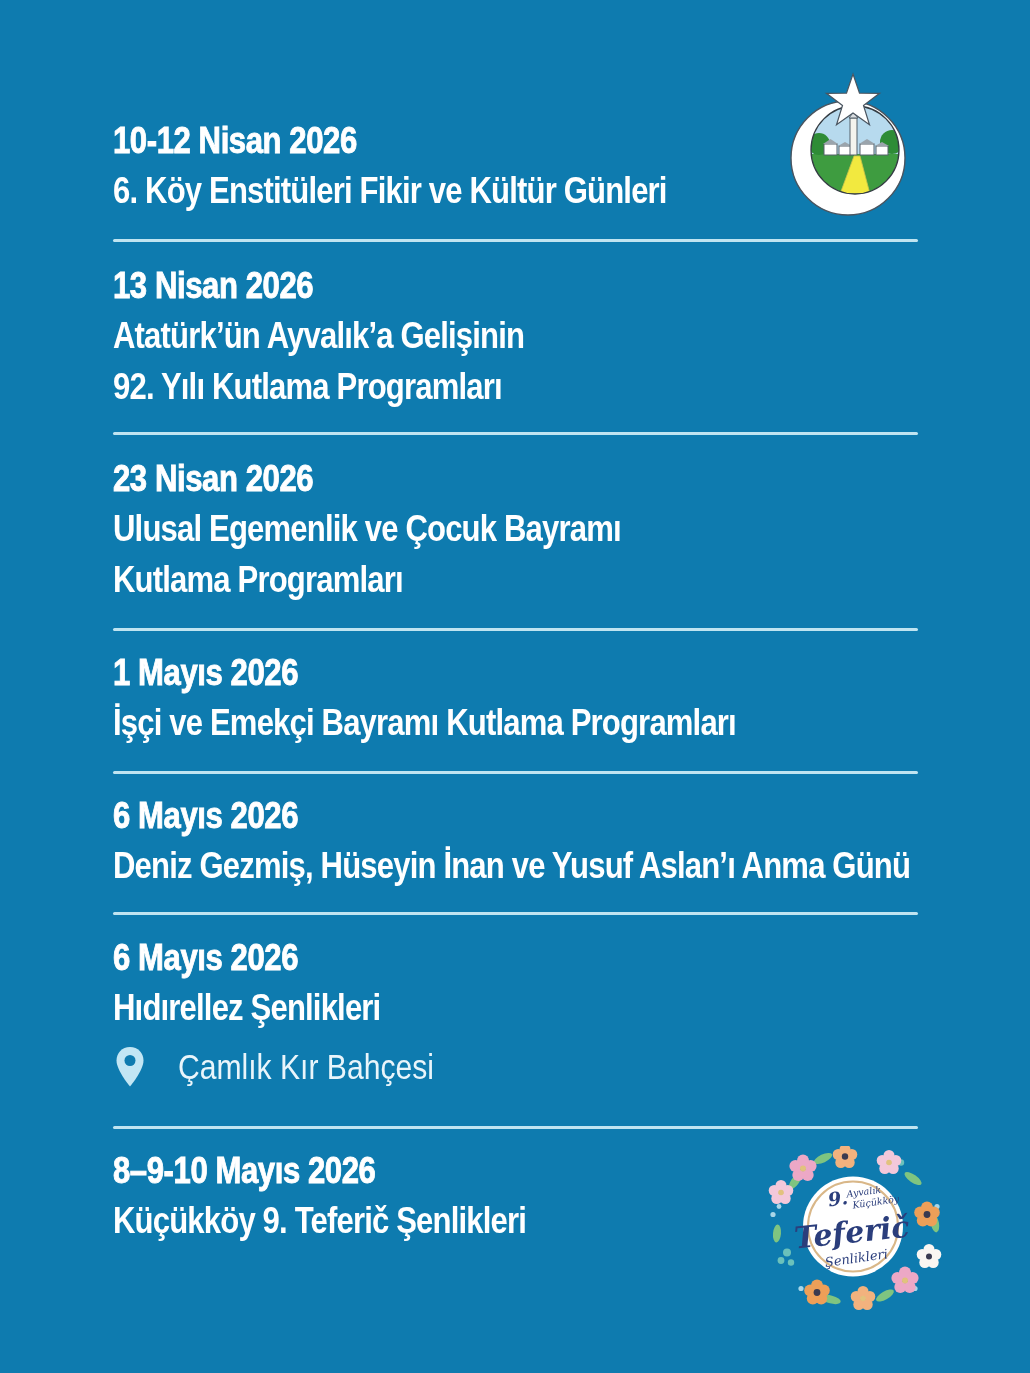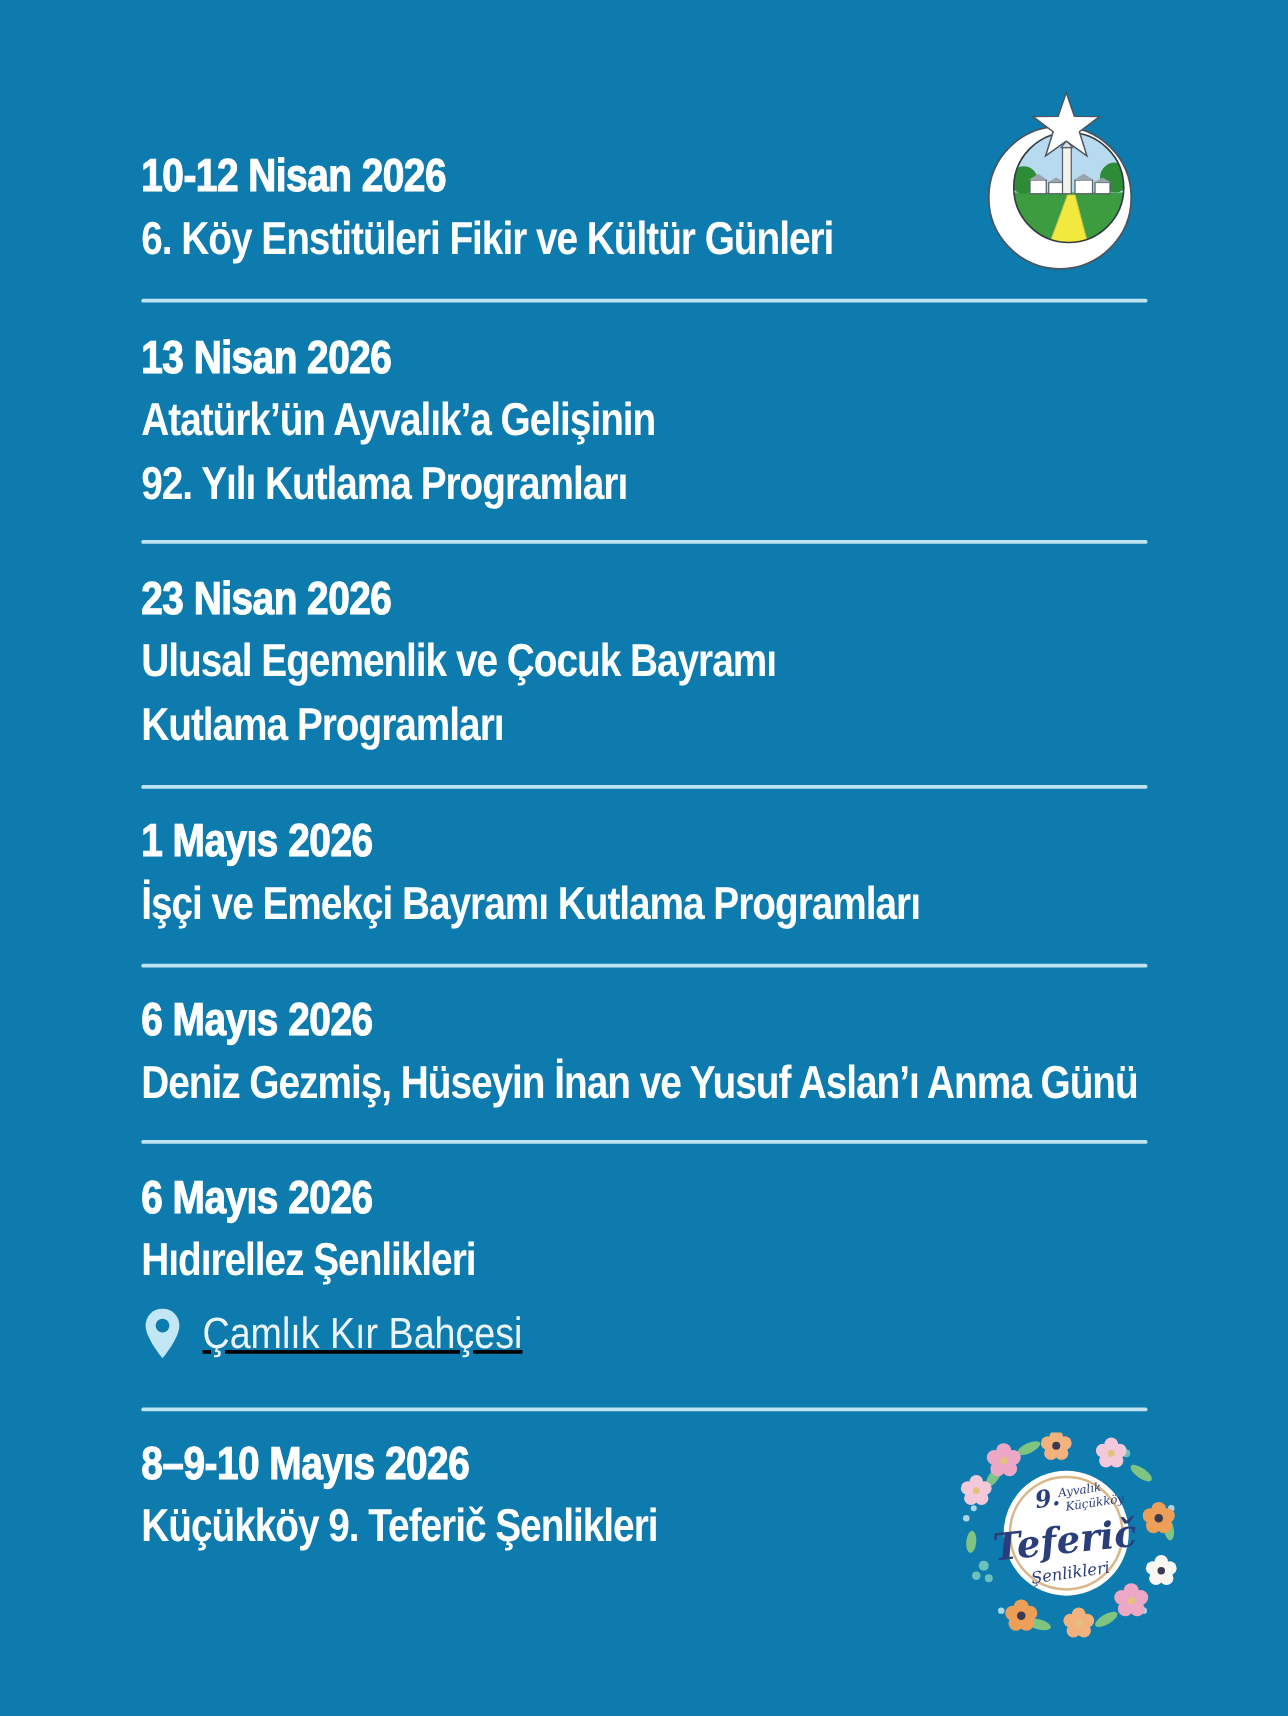--- a/index.html
+++ b/index.html
@@ -35,23 +35,22 @@
     height:3px;
     background:#BFE4F1;
     border-radius:2px;
   }
   .loc-row {
     position:absolute;
     left:115px;
     top:1045px;
     display:flex;
     align-items:center;
-    gap:17px;
+    gap:33px;
     height:44px;
-    text-decoration:underline;
   }
   .loc-text {
     color:#E9F5FB;
     font-weight:400;
     font-size:35px;
     letter-spacing:0;
     white-space:nowrap;
     transform:scaleX(0.86);
     transform-origin:left center;
   }

